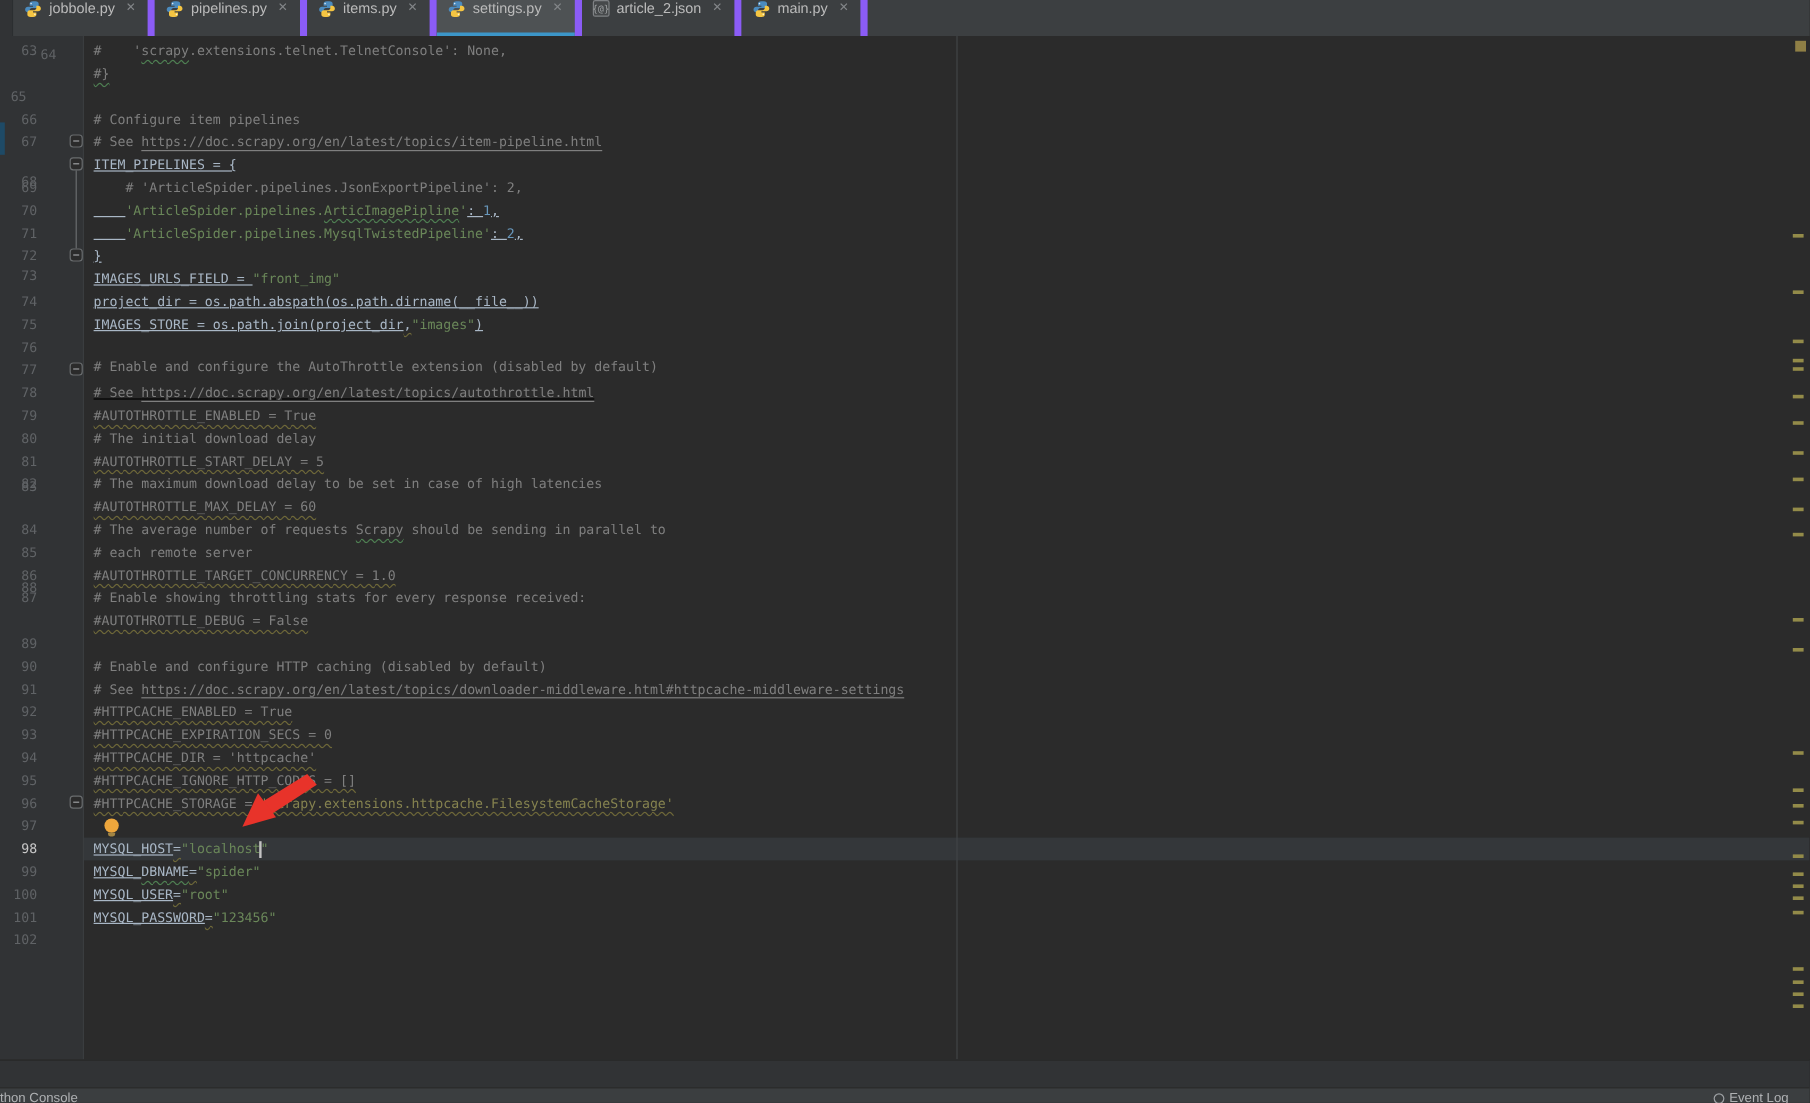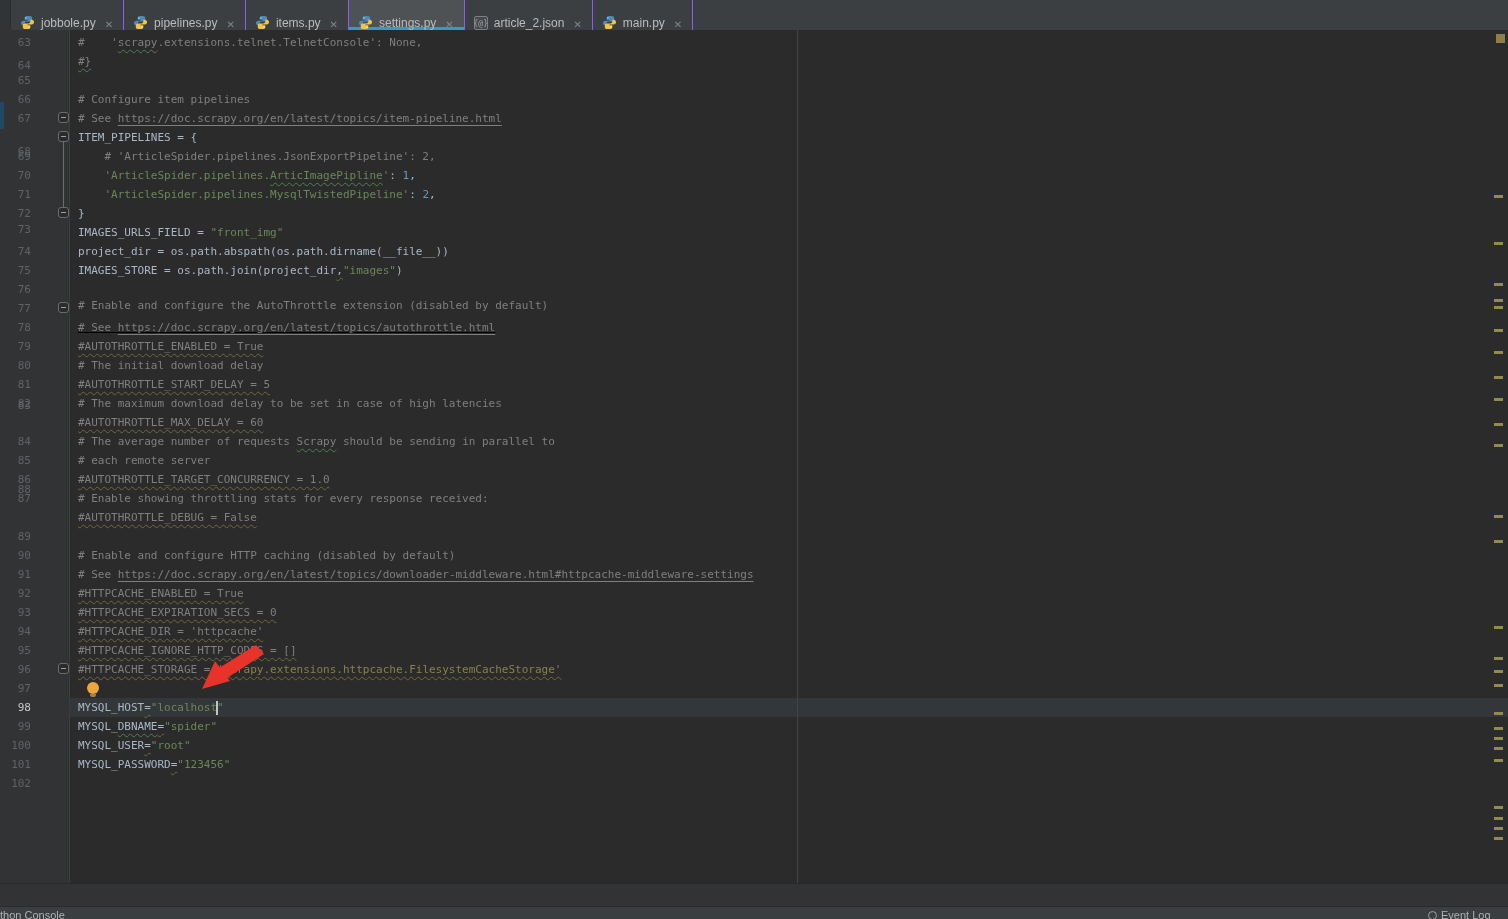--- a/index.html
+++ b/index.html
@@ -3,23 +3,23 @@
 <meta charset="utf-8">
 <style>
   * { margin:0; padding:0; box-sizing:border-box; }
   html,body { width:1508px; height:919px; overflow:hidden; background:#2B2B2B;
               font-family:"Liberation Sans", sans-serif; }
 
   
   .tabbar { position:absolute; left:0; top:0; width:1508px; height:30px;
             background:#3C3F41; display:flex; align-items:stretch; }
   .tabbar-spacer { width:11px; background:#313335; border-right:1px solid #2b2e30; }
-  .tab { display:flex; align-items:flex-end; gap:6px; padding:0 10px 0 9px;
+  .tab { display:flex; align-items:flex-start; gap:6px; padding:0 10px 0 9px;
          font-size:12px; color:#BBBBBB; background:#3C3F41;
-         border-right:1px solid #8b5cf6; cursor:default; }
+         border-right:6px solid #8b5cf6; cursor:default; }
   .tab.active { background:#4E5254; box-shadow:inset 0 -3px 0 #3C96C8; }
   .tab .close { color:#84878A; font-size:10px; margin-left:3px; }
   .py-icon { width:15px; height:15px; display:inline-block; }
   .json-icon { width:14px; height:14px; display:inline-flex; align-items:center; justify-content:center;
                border:1px solid #7e8184; border-radius:2px; color:#9da0a2; font-size:8px;
                font-family:"DejaVu Sans Mono", monospace; background:#46494b; }
   .json-icon::before { content:"{@}"; }
 
   
   .editor { position:absolute; left:0; top:30px; width:1508px; height:853px;
@@ -35,21 +35,21 @@
 
   .gnum { position:absolute; left:0; width:31px; height:19px; line-height:19px;
           text-align:right; color:#606366; font-size:11px; }
   .gnum.cur { color:#C8C8C8; }
   .fold { position:absolute; left:58px; width:11px; height:11px; border:1px solid #6A6D6F;
           border-radius:3px; background:#2b2b2b; }
   .fold::after { content:""; position:absolute; left:2px; top:4px; width:5px; height:1px; background:#9DA0A2; }
   .fold-line { position:absolute; left:63px; width:1px; background:#6A6D6F; }
 
   .crow { position:absolute; left:78px; height:19px; line-height:19px; white-space:pre; }
-  .tk-d { color:#A9B7C6; }
+  .tk-d { color:#A9B7C6;text-decoration:underline; }
   .tk-c { color:#7F7F7F; }
   .tk-s { color:#6A8759; }
   .tk-n { color:#6897BB; }
   .tk-y { color:#85824F; }
   .dec-lnk { text-decoration:underline; text-underline-offset:3px; }
   .dec-wv  { text-decoration:underline; text-decoration-style:wavy; text-decoration-color:#6E6838;
              text-decoration-thickness:1px; text-underline-offset:3px; }
   .dec-wg  { text-decoration:underline; text-decoration-style:wavy; text-decoration-color:#4E8052;
              text-decoration-thickness:1px; text-underline-offset:3px; }
   .caret { display:inline-block; width:2px; height:14px; background:#C4C4C4;
@@ -140,22 +140,22 @@
     </div>
   </div>
 
 <div class="editor" id="editor">
   <div class="caret-row"></div>
   <div class="gutter-bg"></div>
   <div class="vcs-strip"></div>
   <div class="margin-guide"></div>
   <div id="gutter-nums">
       <div class="gnum" style="top: 3px;">63</div>
-      <div class="gnum" style="top: 26px;">64</div>
-      <div class="gnum" style="top: 41px;">65</div>
+      <div class="gnum" style="top: 6px; margin-left: 16px;">64</div>
+      <div class="gnum" style="top: 41px; text-align: center;">65</div>
       <div class="gnum" style="top: 60px;">66</div>
       <div class="gnum" style="top: 79px;">67</div>
       <div class="fold" style="top: 82px;"></div>
       <div class="gnum" style="top: 112px;">68</div>
       <div class="fold" style="top: 101px;"></div>
       <div class="gnum" style="top: 117px;">69</div>
       <div class="gnum" style="top: 136px;">70</div>
       <div class="gnum" style="top: 155px;">71</div>
       <div class="gnum" style="top: 174px;">72</div>
       <div class="fold" style="top: 177px;"></div>

